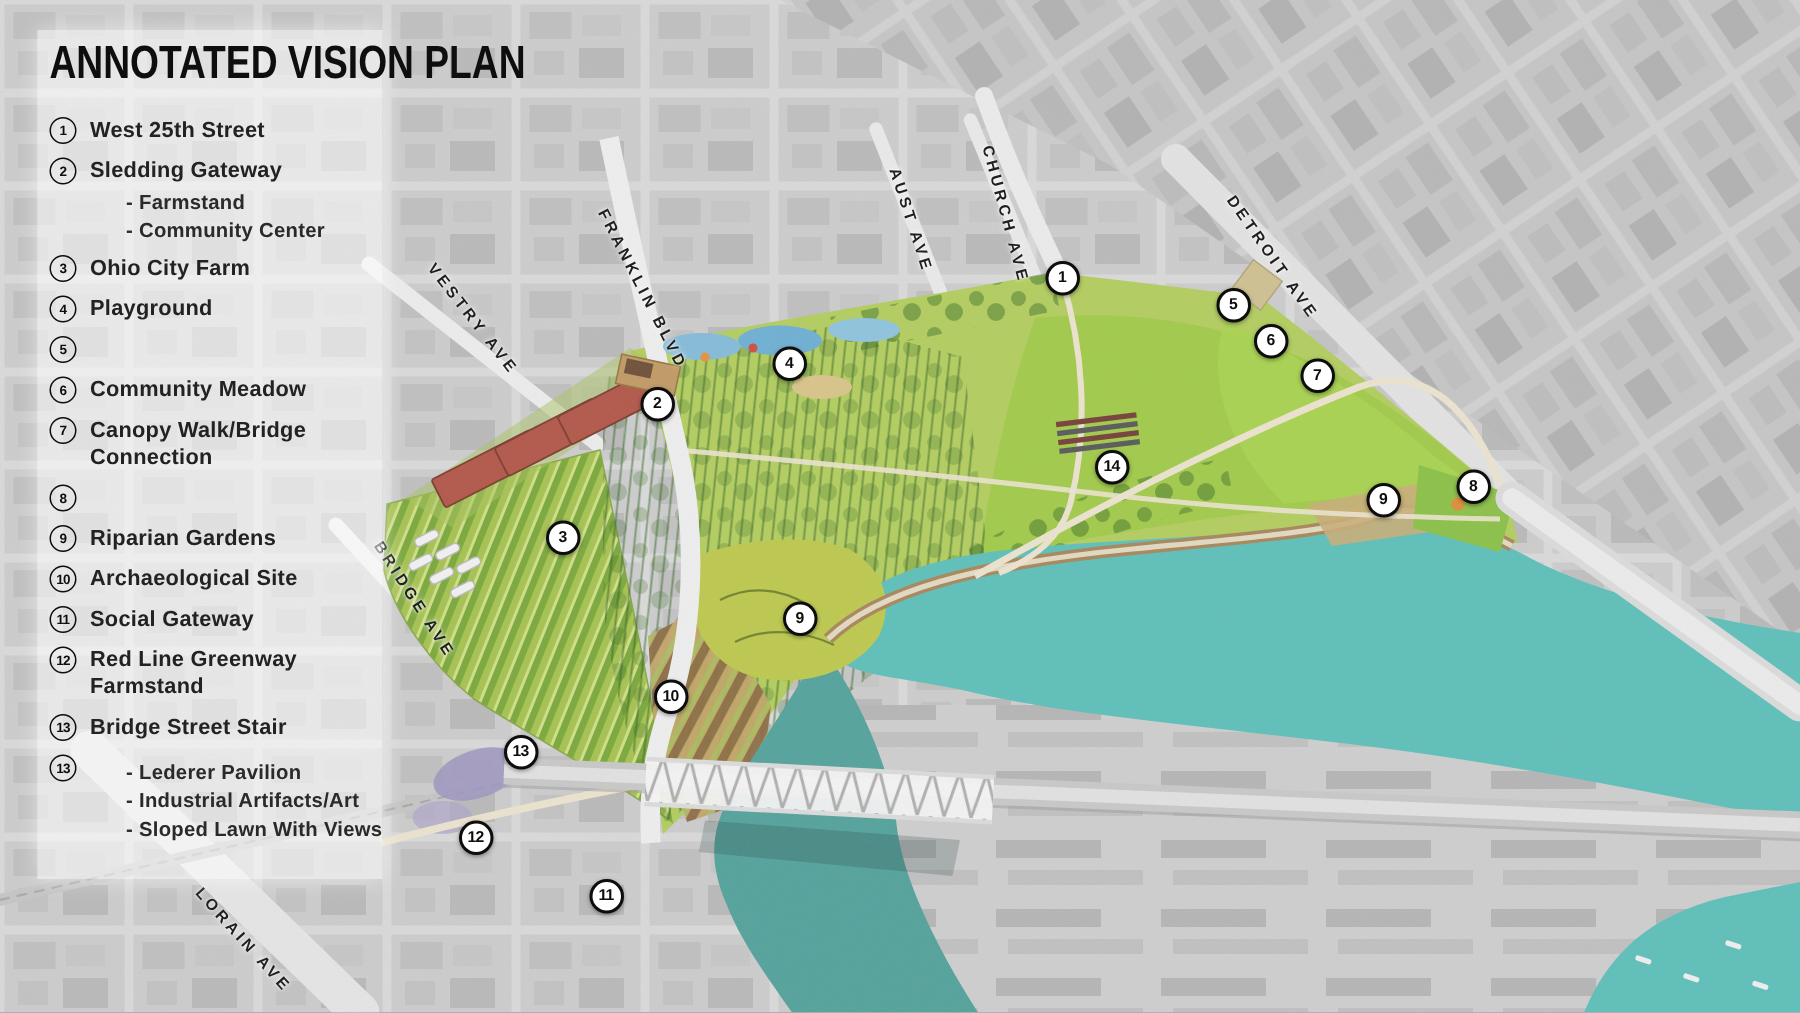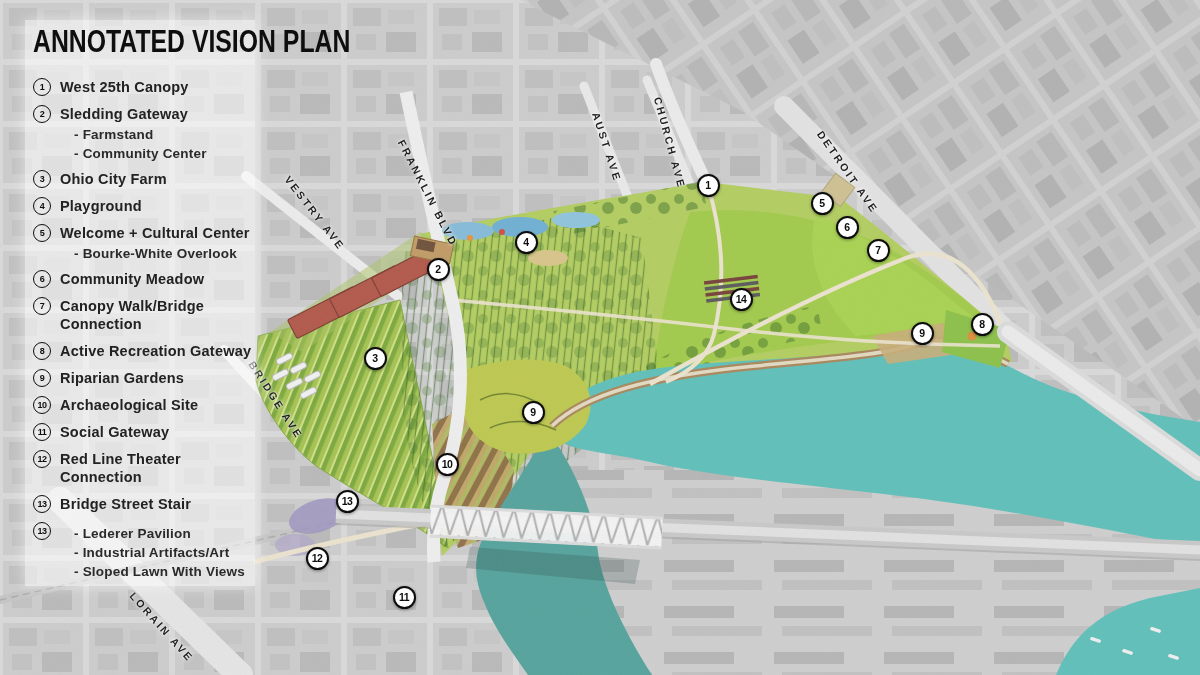--- a/index.html
+++ b/index.html
@@ -21,21 +21,21 @@
           background:rgba(255,255,255,.55);box-shadow:0 0 14px rgba(255,255,255,.55);}
   h1.title{position:absolute;left:33px;top:24px;margin:0;font-size:31px;font-weight:800;
            color:#0e0e0e;transform:scaleX(.8);transform-origin:left center;white-space:nowrap;
            letter-spacing:0;}
   #legend-list{list-style:none;margin:0;padding:58px 0 0 8px;}
   .litem{display:flex;gap:9px;margin-bottom:9px;align-items:flex-start;}
   .lnum{flex:0 0 auto;width:18px;height:18px;margin-top:0;border:1.7px solid #0e0e0e;
         border-radius:50%;box-sizing:border-box;display:flex;align-items:center;justify-content:center;
         font-size:9px;font-weight:700;color:#0e0e0e;letter-spacing:-.5px;}
   .llabel{font-size:14.5px;font-weight:700;color:#222;line-height:18px;letter-spacing:.2px;}
-  .lsub{font-size:13.5px;font-weight:700;color:#2a2a2a;margin:4px 0 0 14px;line-height:15px;letter-spacing:.2px;}
+  .lsub{font-size:13.5px;font-weight:700;color:#2a2a2a;margin:4px 0 0 24px;line-height:15px;letter-spacing:.2px;}
 </style>
 </head>
 <body>
 
 <div id="stage">
 
   <svg class="art" width="1200" height="675" viewBox="0 0 1200 675">
     <defs>
       <pattern id="cityA" width="86" height="62" patternUnits="userSpaceOnUse">
         <rect width="86" height="62" fill="#dadada"></rect>
@@ -227,29 +227,29 @@
       <div class="marker" style="left: 822px; top: 203px;">5</div>
       <div class="marker" style="left: 847px; top: 227px;">6</div>
       <div class="marker" style="left: 878px; top: 250px;">7</div>
       <div class="marker" style="left: 982px; top: 324px;">8</div>
       <div class="marker" style="left: 922px; top: 333px;">9</div>
       <div class="marker" style="left: 533px; top: 412px;">9</div>
       <div class="marker" style="left: 447px; top: 464px;">10</div>
       <div class="marker" style="left: 404px; top: 597px;">11</div>
       <div class="marker" style="left: 317px; top: 558px;">12</div>
       <div class="marker" style="left: 347px; top: 501px;">13</div>
-      <div class="marker" style="left: 741px; top: 299px;">14</div>
+      <div class="marker" style="left: 741px; top: 311px;">14</div>
     </div>
 
   <div class="legend">
     <ul id="legend-list">
     <li class="litem">
       <span class="lnum">1</span>
       <div class="lbody">
-        <div class="llabel">West 25th Canopy</div>
+        <div class="llabel">West 25th Street</div>
         <div class="lsubs"></div>
       </div>
     </li>
 
     <li class="litem">
       <span class="lnum">2</span>
       <div class="lbody">
         <div class="llabel">Sledding Gateway</div>
         <div class="lsubs">
               <div class="lsub">- Farmstand</div>
@@ -269,50 +269,40 @@
     <li class="litem">
       <span class="lnum">4</span>
       <div class="lbody">
         <div class="llabel">Playground</div>
         <div class="lsubs"></div>
       </div>
     </li>
 
     <li class="litem">
       <span class="lnum">5</span>
-      <div class="lbody">
-        <div class="llabel">Welcome + Cultural Center</div>
-        <div class="lsubs">
-              <div class="lsub">- Bourke-White Overlook</div>
-            </div>
-      </div>
     </li>
 
     <li class="litem">
       <span class="lnum">6</span>
       <div class="lbody">
         <div class="llabel">Community Meadow</div>
         <div class="lsubs"></div>
       </div>
     </li>
 
     <li class="litem">
       <span class="lnum">7</span>
       <div class="lbody">
         <div class="llabel">Canopy Walk/Bridge Connection</div>
         <div class="lsubs"></div>
       </div>
     </li>
 
     <li class="litem">
       <span class="lnum">8</span>
-      <div class="lbody">
-        <div class="llabel">Active Recreation Gateway</div>
-        <div class="lsubs"></div>
-      </div>
     </li>
 
     <li class="litem">
       <span class="lnum">9</span>
       <div class="lbody">
         <div class="llabel">Riparian Gardens</div>
         <div class="lsubs"></div>
       </div>
     </li>
 
@@ -328,21 +318,21 @@
       <span class="lnum">11</span>
       <div class="lbody">
         <div class="llabel">Social Gateway</div>
         <div class="lsubs"></div>
       </div>
     </li>
 
     <li class="litem">
       <span class="lnum">12</span>
       <div class="lbody">
-        <div class="llabel">Red Line Theater Connection</div>
+        <div class="llabel">Red Line Greenway Farmstand</div>
         <div class="lsubs"></div>
       </div>
     </li>
 
     <li class="litem">
       <span class="lnum">13</span>
       <div class="lbody">
         <div class="llabel">Bridge Street Stair</div>
         <div class="lsubs"></div>
       </div>

